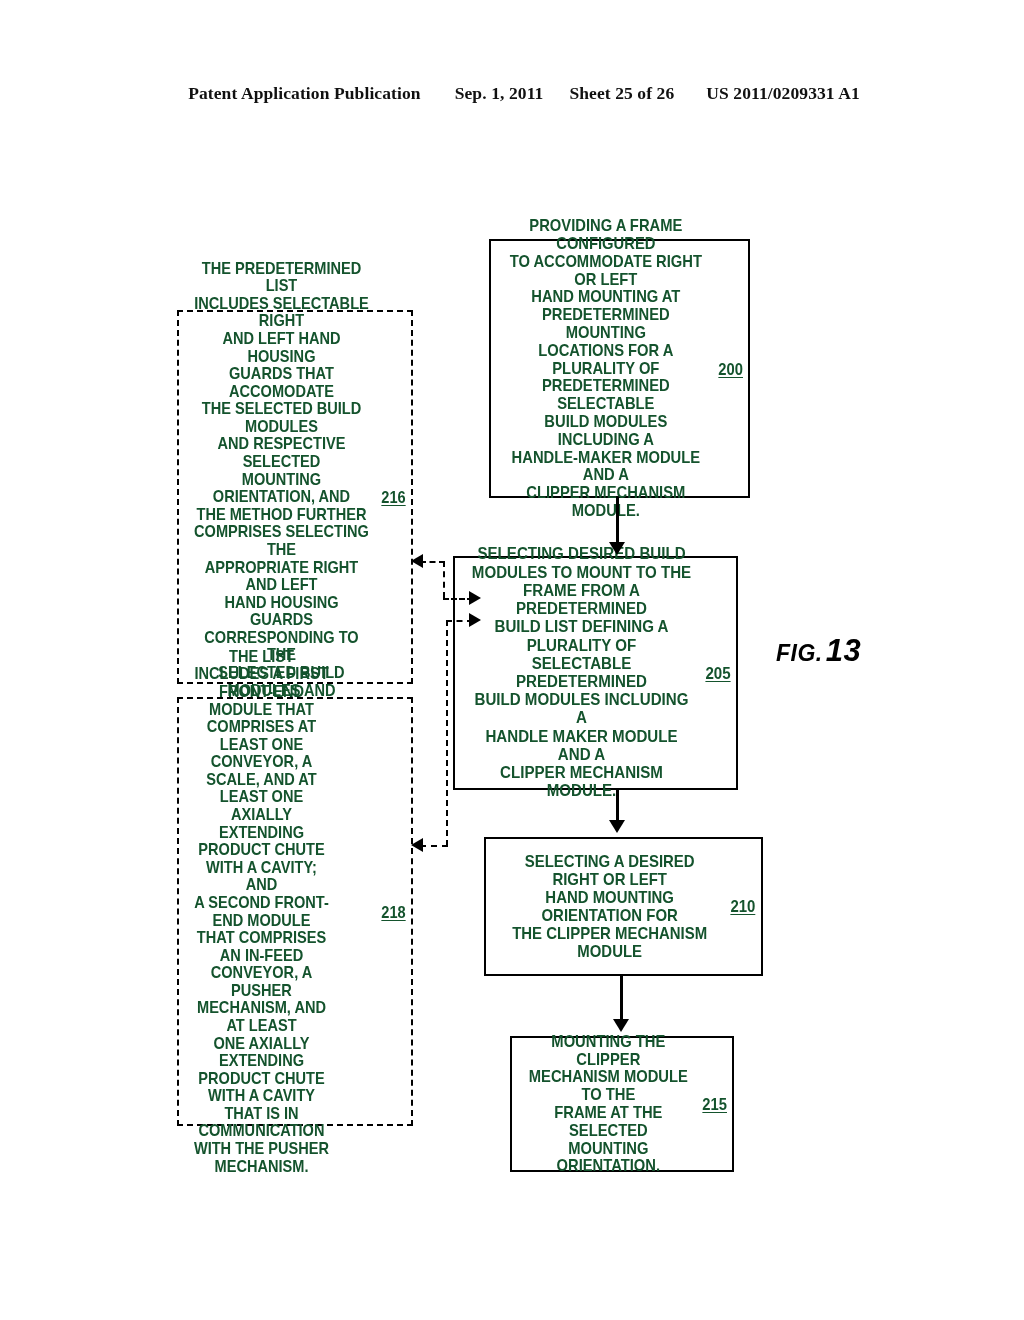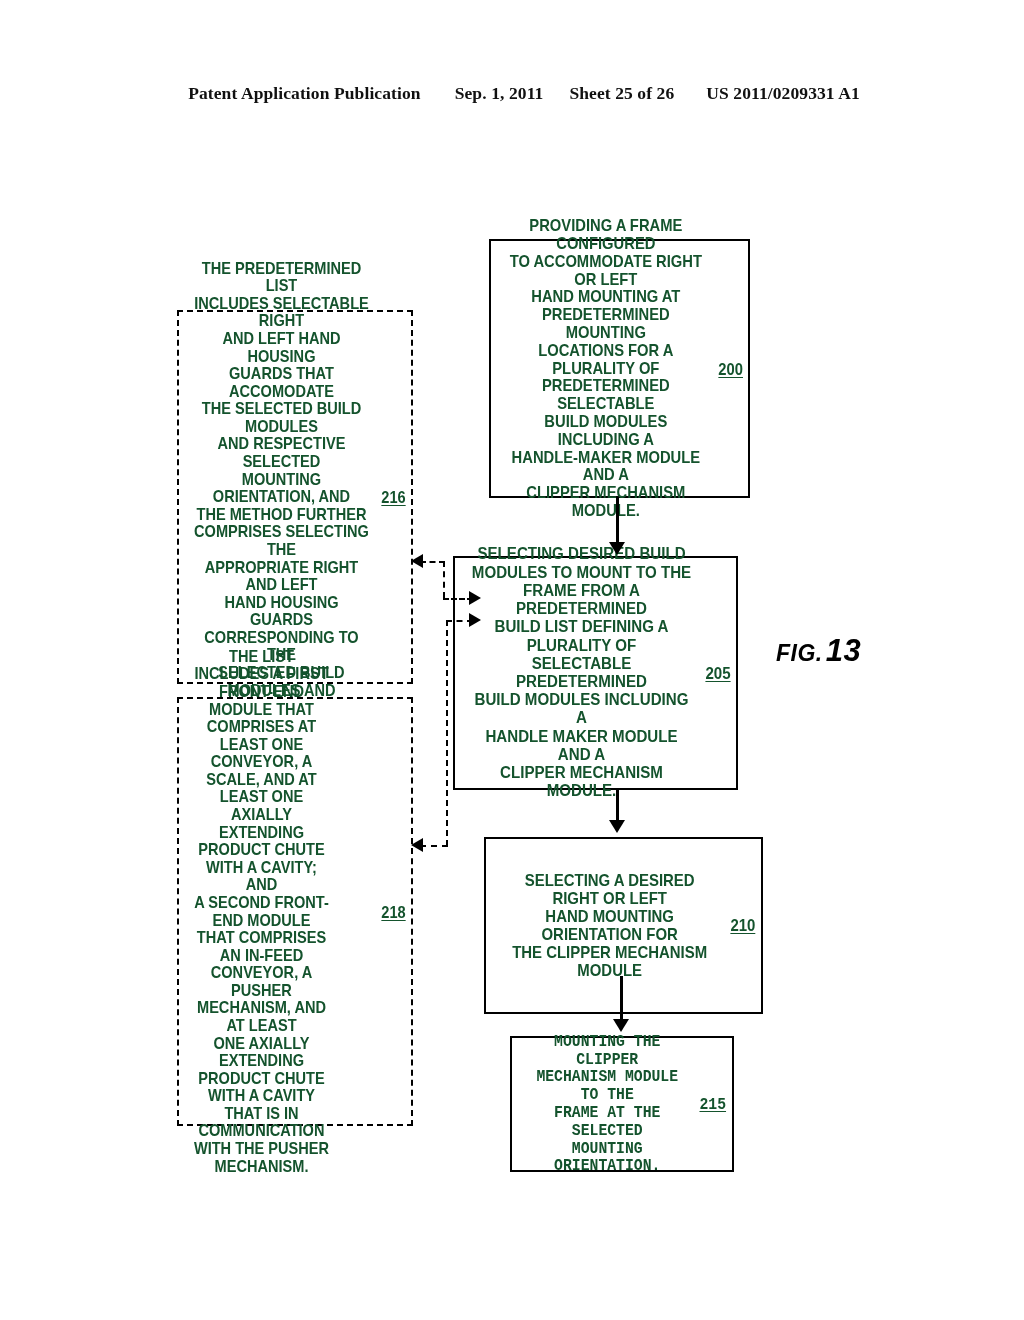--- a/index.html
+++ b/index.html
@@ -66,22 +66,22 @@
     margin-top: 1px;
     text-decoration: underline;
     text-underline-offset: 2px;
     transform: scaleX(0.9);
     transform-origin: center center;
   }
 
   
   #node-200 { left: 489px; top: 239px;  width: 261px; height: 259px; font-size: 16.4px; }
   #node-205 { left: 453px; top: 556px;  width: 285px; height: 234px; font-size: 16.8px; }
-  #node-210 { left: 484px; top: 837px;  width: 279px; height: 177px; font-size: 16.6px; }
-  #node-215 { left: 510px; top: 1036px; width: 224px; height: 136px; font-size: 16.4px; font-family: Liberation Mono, monospace; }
+  #node-210 { left: 484px; top: 837px;  width: 279px; height: 139px; font-size: 16.6px; }
+  #node-215 { left: 510px; top: 1036px; width: 224px; height: 136px; font-size: 16.4px; }
   #node-216 { left: 177px; top: 310px;  width: 236px; height: 374px; font-size: 16.2px; text-align: center; }
   #node-218 { left: 177px; top: 697px;  width: 236px; height: 429px; font-size: 16.2px; gap: 40px; }
 
   
   #fig-label {
     position: absolute;
     left: 776px;
     top: 633px;
     font-family: "Liberation Sans Narrow", "Liberation Sans", sans-serif;
     font-weight: bold;

